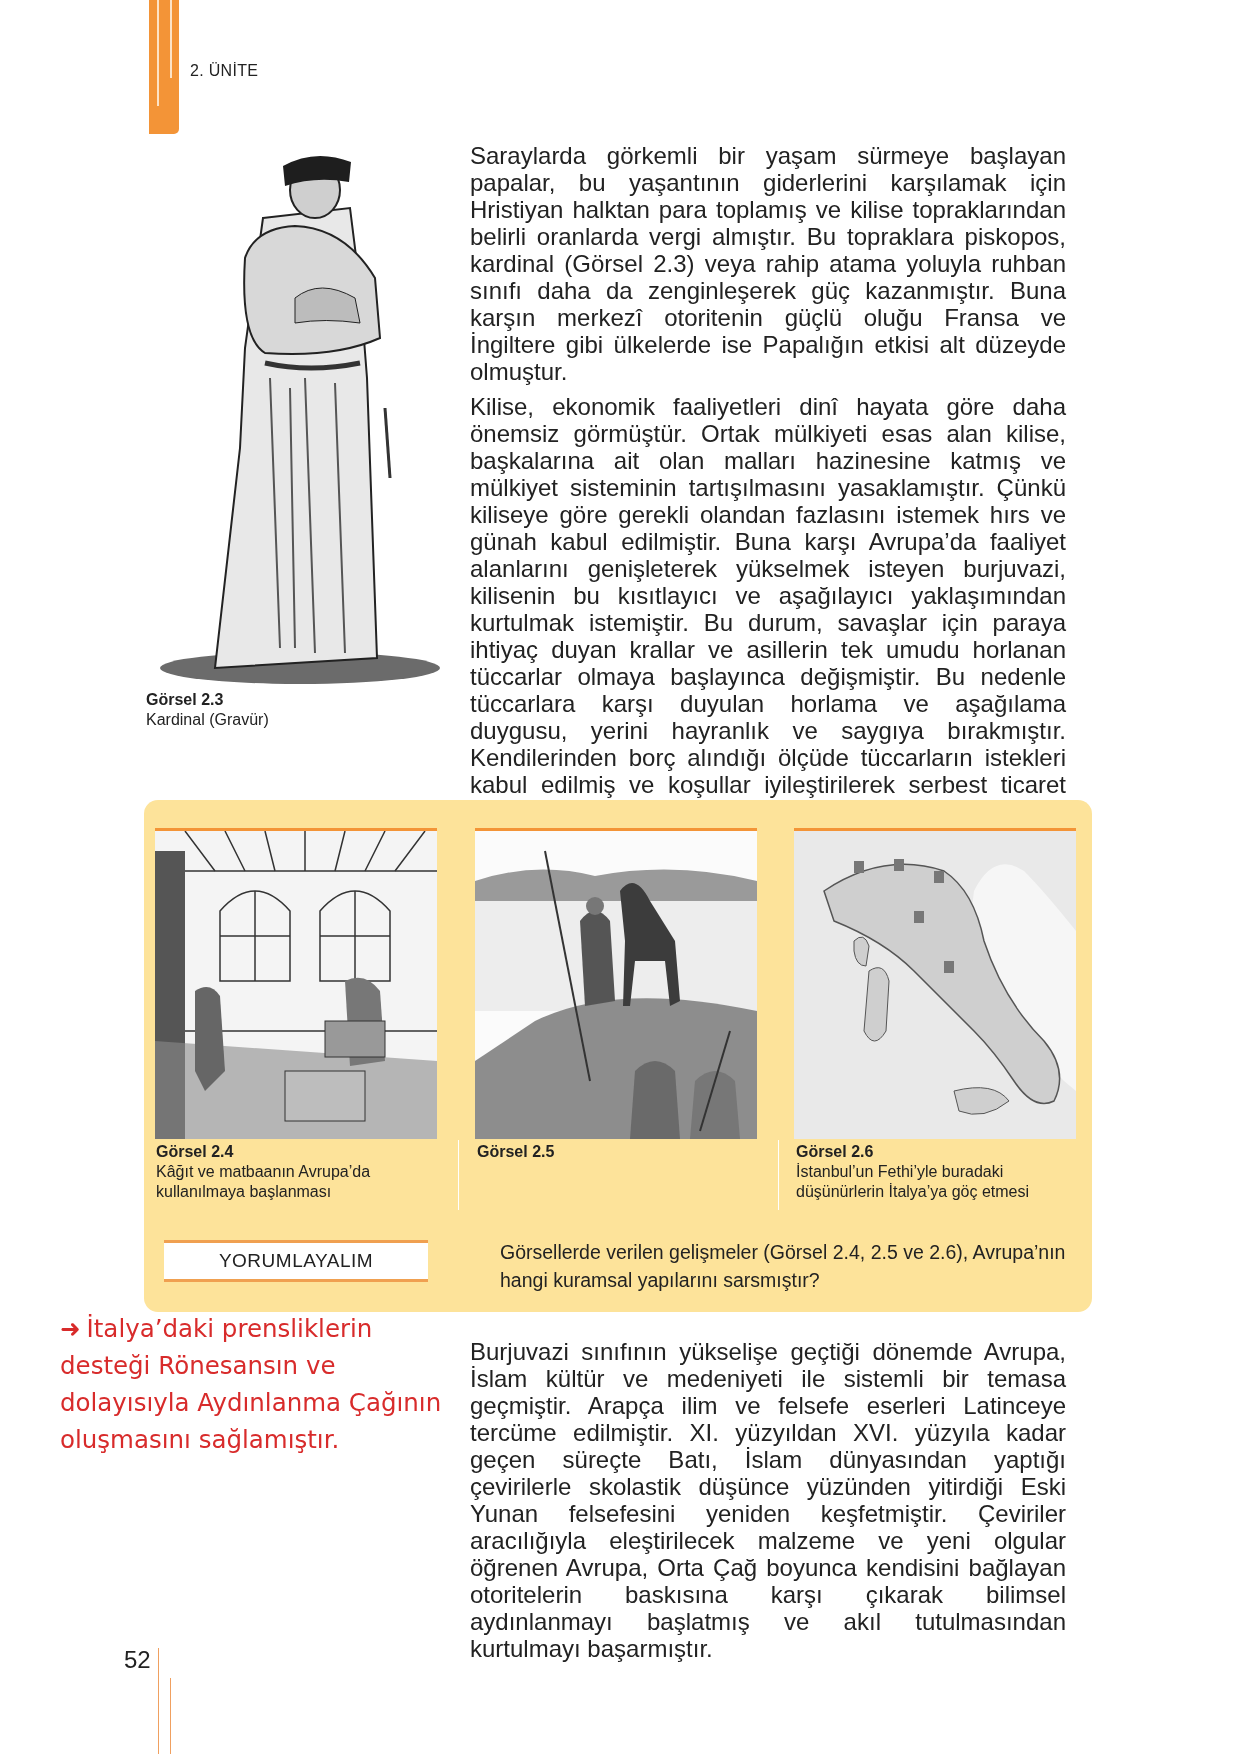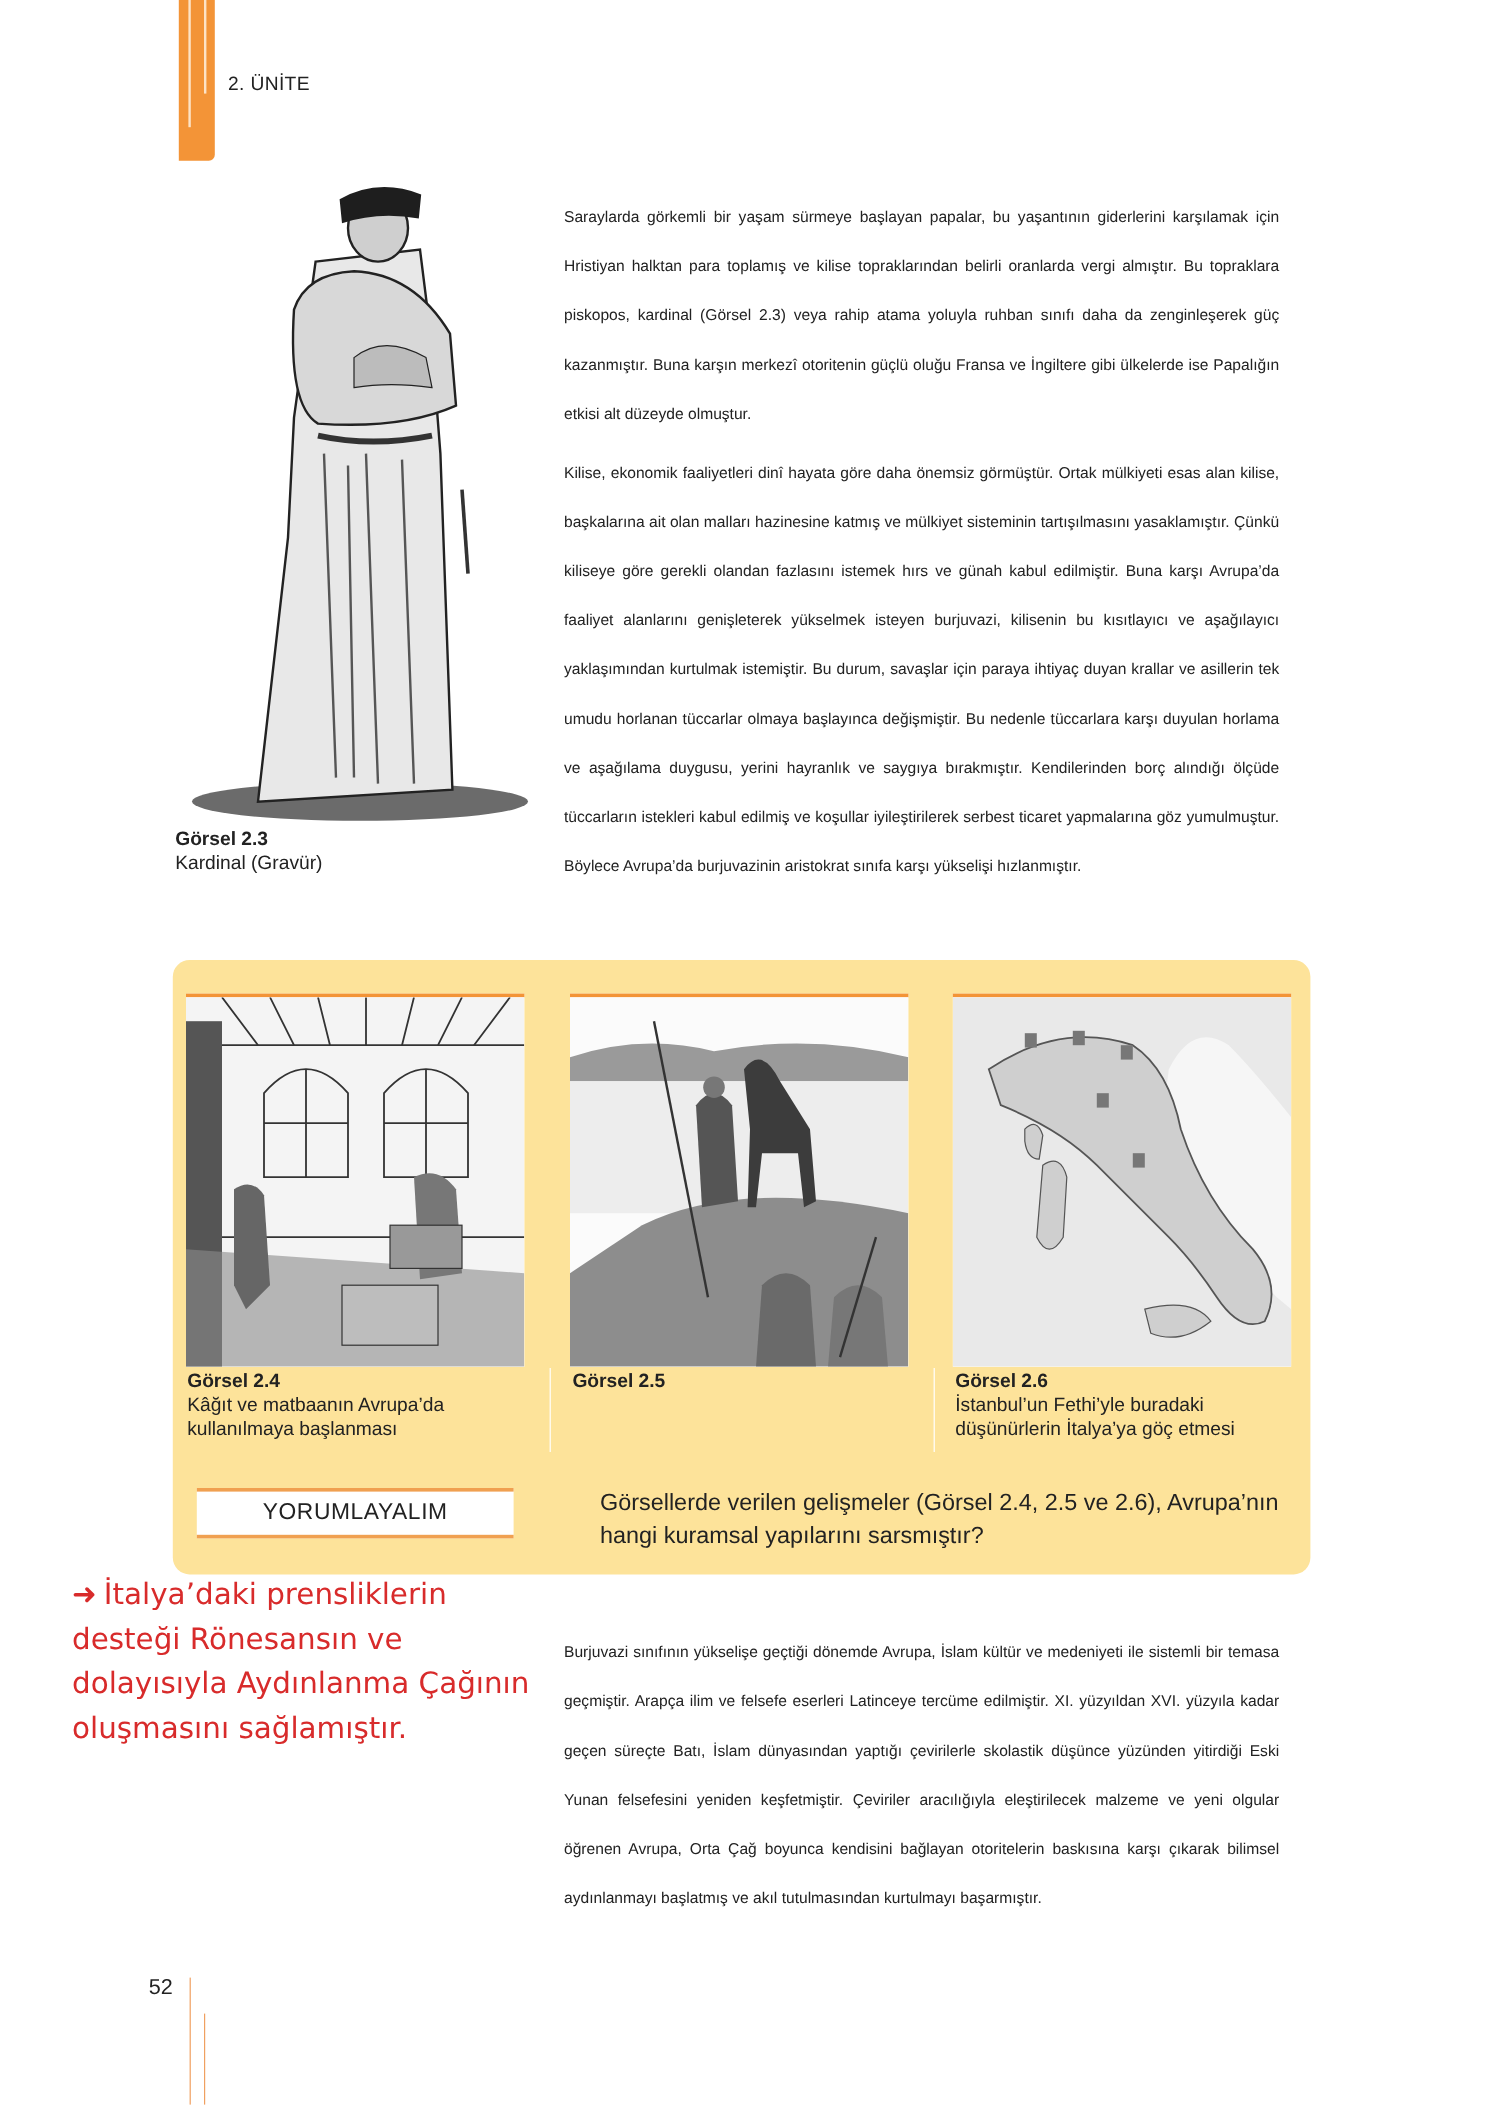--- a/index.html
+++ b/index.html
@@ -11,22 +11,22 @@
   .tab-bar { position: absolute; left: 149px; top: 0; width: 30px; height: 134px;
     background: #f39437; border-bottom-right-radius: 5px; }
   .tab-line1 { position: absolute; left: 157px; top: 0; width: 2px; height: 106px; background: #fde3c6; }
   .tab-line2 { position: absolute; left: 170px; top: 0; width: 2px; height: 78px; background: #fde3c6; }
   .unit-label { position: absolute; left: 190px; top: 62px; font-size: 16px; color: #222; letter-spacing: 0.3px; }
 
   .figure-left { position: absolute; left: 145px; top: 148px; width: 300px; height: 540px; }
   .caption { position: absolute; font-size: 16px; line-height: 20px; color: #222; }
   .caption b { font-weight: bold; display: block; }
 
-  .body-text { position: absolute; left: 470px; font-size: 13px; line-height: 41px; color: #222;
-    text-align: justify; width: 596px; margin-top: 18px; }
+  .body-text { position: absolute; left: 470px; font-size: 24px; line-height: 27px; color: #222;
+    text-align: justify; width: 596px; }
   .body-text p { margin: 0 0 8px 0; }
 
   .yellow-box { position: absolute; left: 144px; top: 800px; width: 948px; height: 512px;
     background: #fde39a; border-radius: 14px; }
   .img-frame { position: absolute; top: 828px; height: 308px; background: #fff;
     border-top: 3px solid #f39437; overflow: hidden; }
   .img-frame svg { width: 100%; height: 100%; display: block; }
   .vsep { position: absolute; top: 1140px; width: 1px; height: 70px; background: #ffffff; }
   .fig-caption { position: absolute; top: 1142px; font-size: 16px; line-height: 20px; color: #222; width: 285px; }
   .fig-caption b { font-weight: bold; display: block; }
@@ -36,21 +36,21 @@
     display: flex; align-items: center; justify-content: center; font-size: 19px; color: #222; letter-spacing: 0.5px; }
   .question { position: absolute; left: 480px; top: 1238px; width: 600px; font-size: 19.5px; line-height: 28px; color: #222; margin-left: 20px; }
 
   .answers { position: absolute; left: 60px; top: 1310px; width: 400px; font-size: 24.5px; line-height: 37px;
     color: #d82b2b; font-family: "DejaVu Sans", sans-serif; }
   .answers .item { display: block; }
   .answers .arrow { font-weight: bold; margin-right: 6px; }
 
   .body-text-2 { top: 1338px; }
 
-  .page-num { position: absolute; left: 124px; top: 1646px; font-size: 18px; color: #222; }
+  .page-num { position: absolute; left: 124px; top: 1646px; font-size: 24px; color: #222; }
   .pline1 { position: absolute; left: 158px; top: 1648px; width: 1px; height: 106px; background: #f0a060; }
   .pline2 { position: absolute; left: 170px; top: 1678px; width: 1px; height: 76px; background: #f0a060; }
 </style>
 </head>
 <body>
 
 <div class="tab-bar"></div>
 <div class="tab-line1"></div>
 <div class="tab-line2"></div>
 <div class="unit-label">2. ÜNİTE</div>

